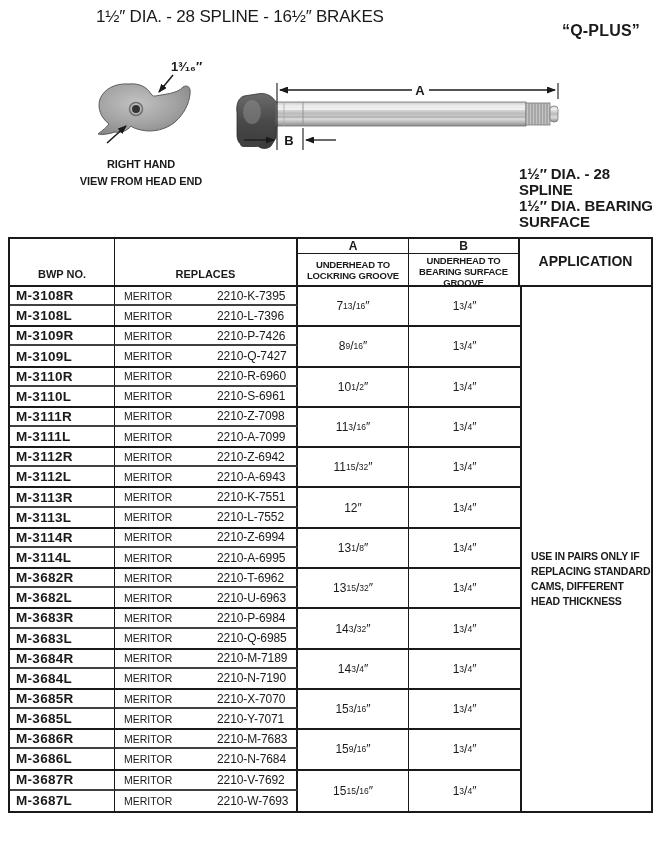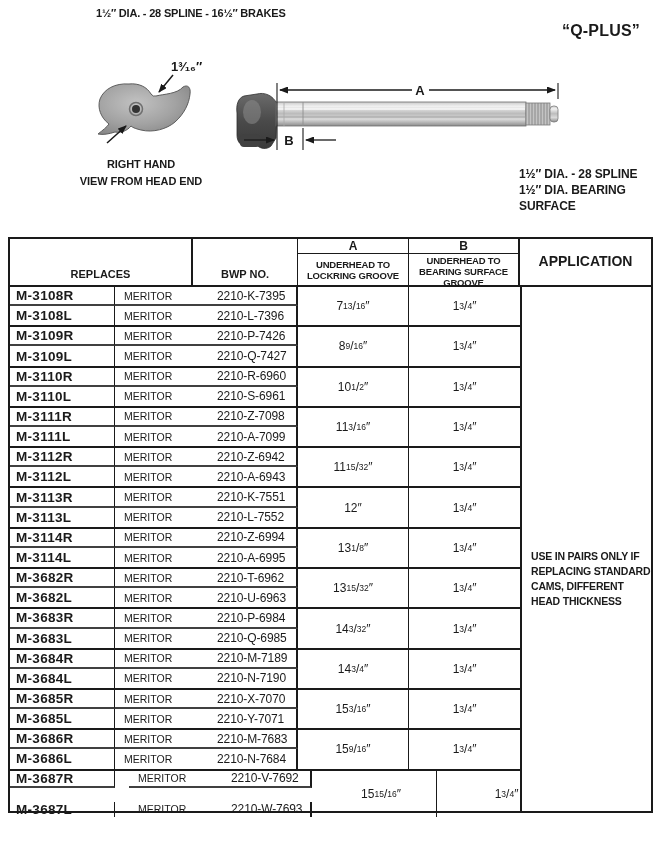--- a/index.html
+++ b/index.html
@@ -2,48 +2,48 @@
 <html><head>
 <meta charset="utf-8">
 <style>
   html,body{margin:0;padding:0;}
   body{
     width:661px;height:847px;position:relative;overflow:hidden;
     background:#ffffff;color:#1a1a1a;
     font-family:"Liberation Sans","DejaVu Sans",sans-serif;
     -webkit-font-smoothing:antialiased;
   }
-  .doc-title{position:absolute;left:96px;top:7px;font-size:11px;font-weight:bold;letter-spacing:-0.2px;text-align:center;}
+  .doc-title{position:absolute;left:96px;top:7px;font-size:17px;font-weight:normal;letter-spacing:-0.2px;text-align:center;}
   .brand-mark{position:absolute;right:21px;top:22px;font-size:16px;font-weight:bold;letter-spacing:0.2px;}
 
   .cam-svg{position:absolute;left:85px;top:52px;}
   .shaft-svg{position:absolute;left:232px;top:80px;}
   .dimtext{font-family:"Liberation Sans","DejaVu Sans",sans-serif;font-weight:bold;font-size:13px;fill:#1a1a1a;}
   .head-caption{position:absolute;left:66px;top:156px;width:150px;text-align:center;
     font-size:11px;font-weight:bold;line-height:17px;letter-spacing:-0.1px;}
-  .shaft-notes{position:absolute;left:519px;top:166px;font-size:12px;font-weight:bold;line-height:16px;letter-spacing:-0.1px;}
+  .shaft-notes{position:absolute;left:519px;top:166px;font-size:15px;font-weight:bold;line-height:16px;letter-spacing:-0.1px;}
 
   
   .spec-table{position:absolute;left:8px;top:237px;width:645px;border:2px solid #1a1a1a;box-sizing:border-box;background:#fff;}
   .spec-table *{box-sizing:border-box;}
   .thead{display:flex;height:48px;border-bottom:2px solid #1a1a1a;}
   .th{display:flex;}
   .th.bwp-h{width:105px;border-right:1px solid #1a1a1a;align-items:flex-end;justify-content:center;padding-bottom:5px;font-size:11px;font-weight:bold;}
   .th.rep-h{width:183px;border-right:2px solid #1a1a1a;align-items:flex-end;justify-content:center;padding-bottom:5px;font-size:11px;font-weight:bold;}
   .th.a-h{width:111px;border-right:1px solid #1a1a1a;flex-direction:column;}
   .th.b-h{width:111px;border-right:2px solid #1a1a1a;flex-direction:column;}
   .th.app-h{flex:1;align-items:flex-end;justify-content:center;padding-bottom:16px;font-size:14px;font-weight:bold;}
   .th-letter{height:15px;border-bottom:1px solid #1a1a1a;text-align:center;font-size:12px;font-weight:bold;line-height:15px;}
   .th-desc{flex:1;display:flex;align-items:center;justify-content:center;text-align:center;
     font-size:9.5px;font-weight:bold;line-height:11px;padding:1px 2px;letter-spacing:-0.2px;}
 
   .tbody{display:flex;}
   .rows-left{width:510px;}
   .pair{display:grid;grid-template-columns:105px 183px 111px 111px;grid-template-rows:1fr 1fr;height:40.3px;border-bottom:2px solid #1a1a1a;}
-  .pair.last{border-bottom:none;gap:14px;}
+  .pair.last{border-bottom:none;}
   .c{display:flex;align-items:center;}
   .c.bwp{grid-column:1;border-right:1px solid #1a1a1a;padding-left:6px;font-size:13.5px;font-weight:bold;letter-spacing:0.3px;}
   .c.rep{grid-column:2;border-right:2px solid #1a1a1a;padding-left:9px;}
   .c.r1{grid-row:1;border-bottom:2px solid #404040;}
   .c.r2{grid-row:2;}
   .c .brand{width:93px;font-size:10.5px;}
   .c .part{font-size:12px;letter-spacing:-0.1px;}
   .c.aval{grid-column:3;grid-row:1/3;border-right:1px solid #1a1a1a;justify-content:center;font-size:12px;}
   .c.bval{grid-column:4;grid-row:1/3;justify-content:center;font-size:12px;}
   .c.aval sup,.c.bval sup{font-size:8.5px;line-height:0;vertical-align:4px;}
@@ -129,22 +129,22 @@
   <text class="dimtext" x="57" y="65" text-anchor="middle">B</text>
 </svg>
 
 <div class="shaft-notes">
   <div>1½″ DIA. - 28 SPLINE</div>
   <div>1½″ DIA. BEARING SURFACE</div>
 </div>
 
 <div class="spec-table">
   <div class="thead">
+    <div class="th bwp-h">BWP NO.</div>
     <div class="th rep-h">REPLACES</div>
-    <div class="th bwp-h">BWP NO.</div>
     <div class="th a-h">
       <div class="th-letter">A</div>
       <div class="th-desc">UNDERHEAD TO LOCKRING GROOVE</div>
     </div>
     <div class="th b-h">
       <div class="th-letter">B</div>
       <div class="th-desc">UNDERHEAD TO BEARING SURFACE GROOVE</div>
     </div>
     <div class="th app-h">APPLICATION</div>
   </div>

